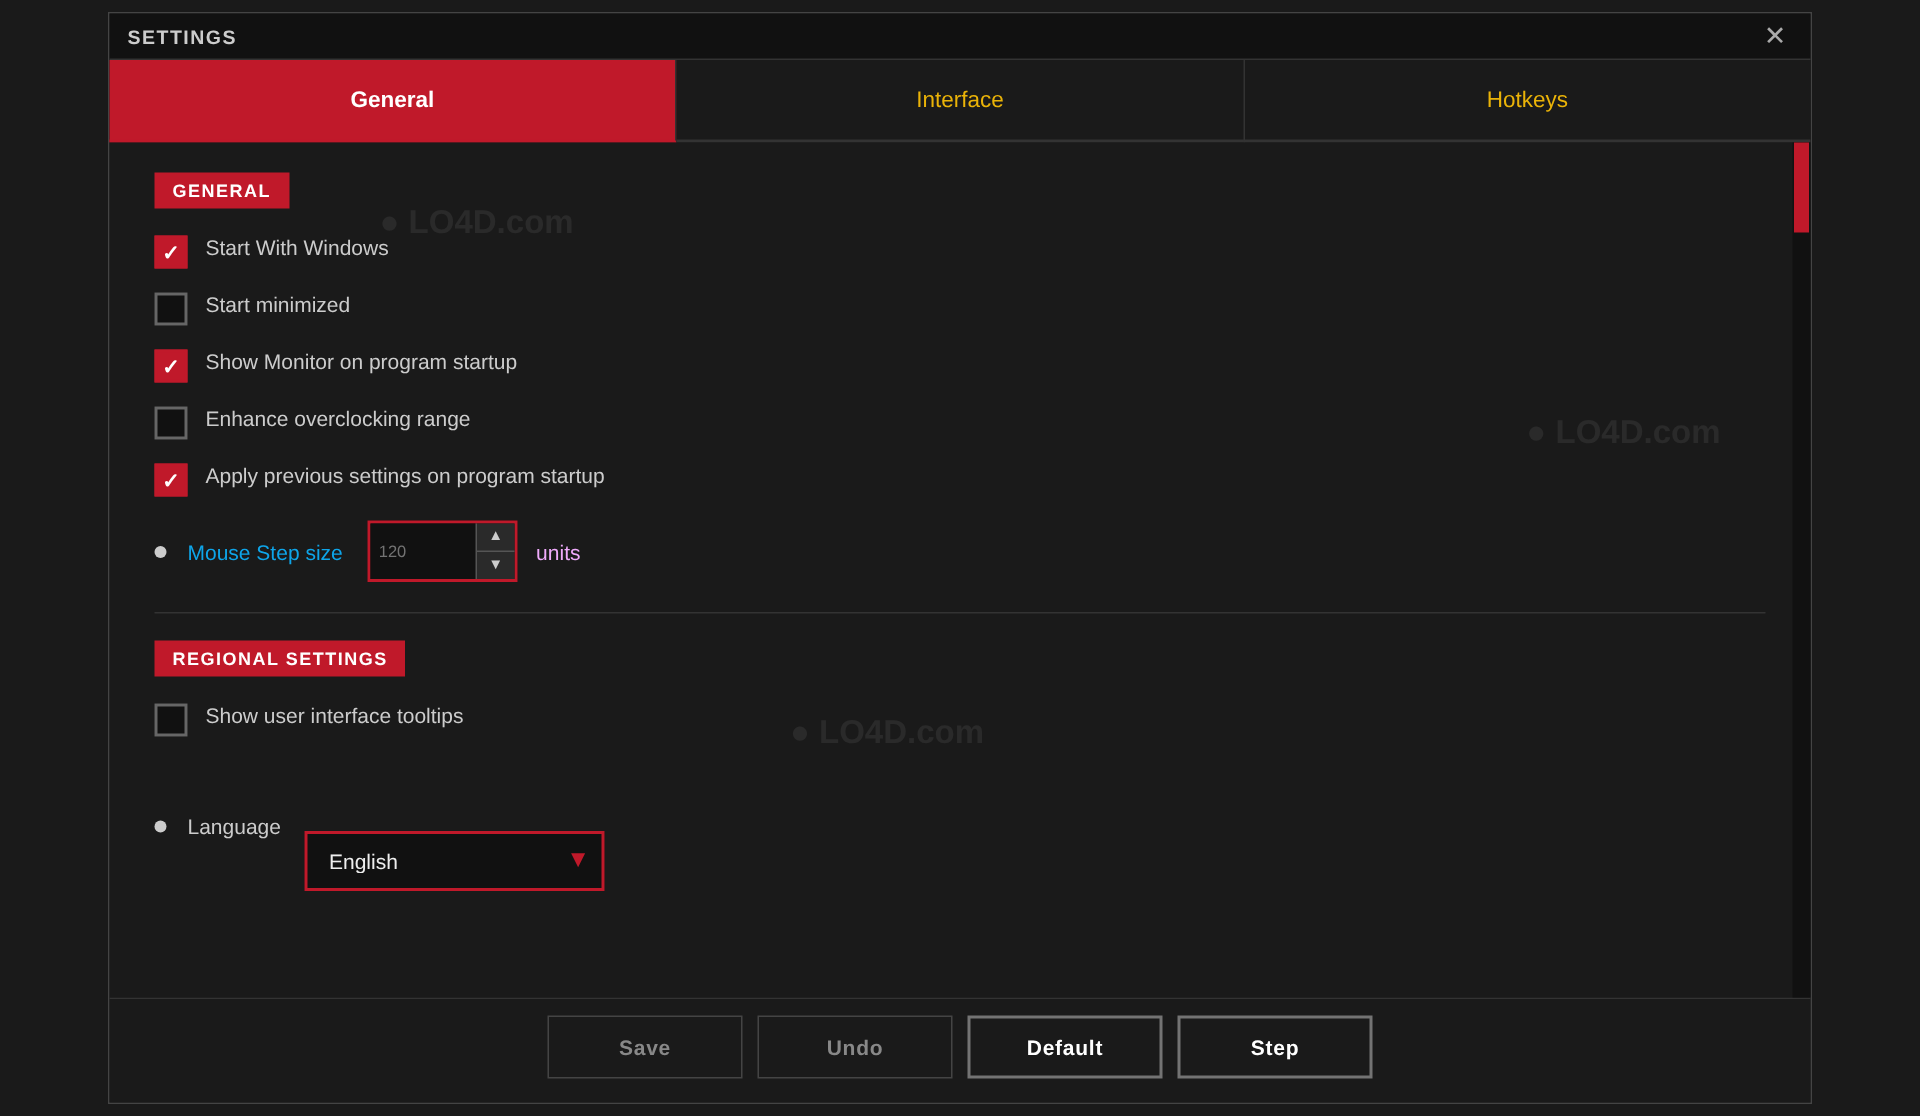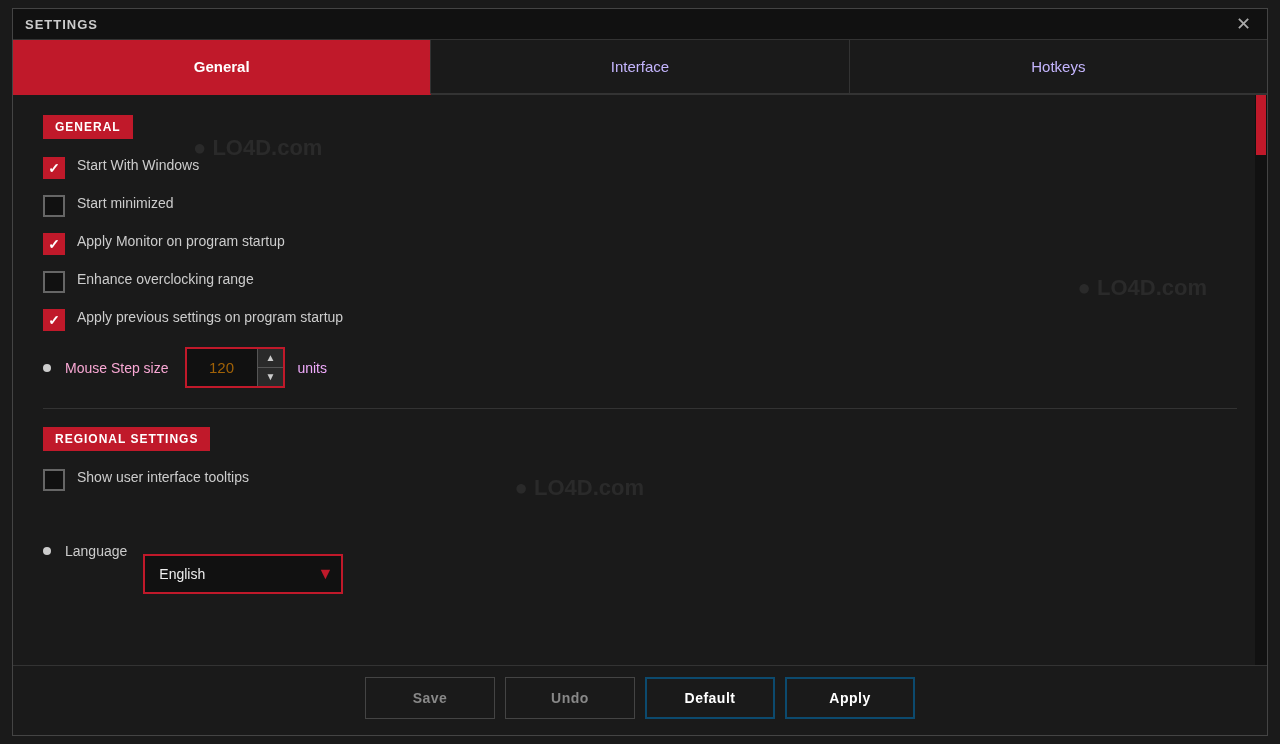--- a/index.html
+++ b/index.html
@@ -7,21 +7,21 @@
       background: #1a1a1a;
       font-family: Arial, sans-serif;
       display: flex;
       justify-content: center;
       align-items: center;
       width: 1280px;
       height: 744px;
       overflow: hidden;
     }
     .window {
-      width: 1256px;
+      width: 1136px;
       background: #1e1e1e;
       border: 1px solid #444;
       position: relative;
     }
     .title-bar {
       background: #111;
       display: flex;
       align-items: center;
       justify-content: space-between;
       padding: 6px 12px;
@@ -45,21 +45,21 @@
     }
     
     .tabs {
       display: flex;
       background: #111;
     }
     .tab {
       flex: 1;
       padding: 18px 0;
       text-align: center;
-      color: #c4b5fd;
+      color: #eab308;
       font-size: 15px;
       cursor: pointer;
       border-right: 1px solid #333;
       background: #1a1a1a;
       border-bottom: 2px solid #333;
     }
     .tab:last-child { border-right: none; }
     .tab.active {
       background: #c0192a;
       color: #fff;
@@ -128,36 +128,36 @@
     }
     .bullet {
       width: 8px;
       height: 8px;
       background: #ccc;
       border-radius: 50%;
       margin-right: 14px;
       flex-shrink: 0;
     }
     .step-label {
-      color: #f9a8d4;
+      color: #0ea5e9;
       font-size: 14px;
       margin-right: 16px;
     }
     .step-input-wrap {
       display: flex;
       align-items: stretch;
       border: 2px solid #c0192a;
       background: #111;
     }
     .step-input {
       background: #111;
-      color: #a16207;
-      font-size: 15px;
+      color: #737373;
+      font-size: 11px;
       width: 70px;
-      text-align: center;
+      text-align: left;
       border: none;
       outline: none;
       padding: 8px 6px;
     }
     .step-arrows {
       display: flex;
       flex-direction: column;
       border-left: 1px solid #555;
     }
     .step-arrow {
@@ -255,21 +255,21 @@
       font-weight: bold;
       cursor: pointer;
       background: transparent;
       color: #888;
       border: 1px solid #444;
       letter-spacing: 0.5px;
     }
     .footer-btn.accent {
       background: transparent;
       color: #fff;
-      border: 2px solid #0c4a6e;
+      border: 2px solid #737373;
     }
     
     .watermark {
       position: absolute;
       color: rgba(255,255,255,0.07);
       font-size: 22px;
       font-weight: bold;
       pointer-events: none;
       white-space: nowrap;
     }
@@ -316,21 +316,21 @@
 
     
     <div class="checkbox-row">
       <div class="custom-checkbox"></div>
       <label>Start minimized</label>
     </div>
 
     
     <div class="checkbox-row">
       <div class="custom-checkbox checked"></div>
-      <label>Apply Monitor on program startup</label>
+      <label>Show Monitor on program startup</label>
     </div>
 
     
     <div class="checkbox-row">
       <div class="custom-checkbox"></div>
       <label>Enhance overclocking range</label>
     </div>
 
     
     <div class="checkbox-row">
@@ -384,15 +384,15 @@
     
     <div class="scroll-track">
       <div class="scroll-thumb"></div>
     </div>
   </div>
 
   <div class="footer">
     <button class="footer-btn">Save</button>
     <button class="footer-btn">Undo</button>
     <button class="footer-btn accent">Default</button>
-    <button class="footer-btn accent">Apply</button>
+    <button class="footer-btn accent">Step</button>
   </div>
 </div>
 
 </body></html>

